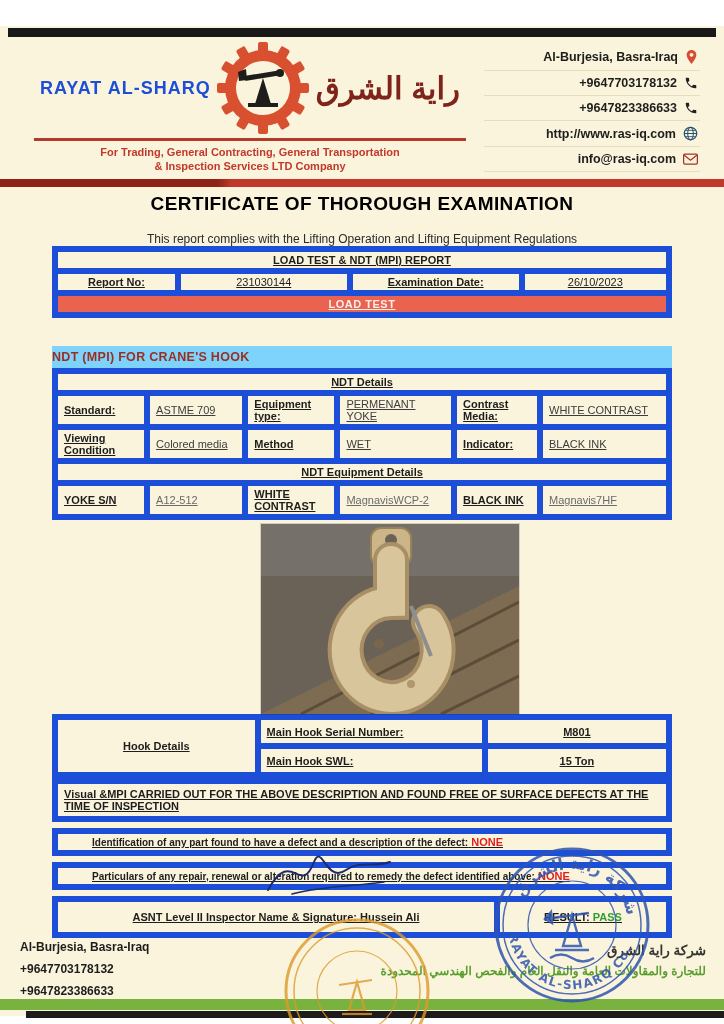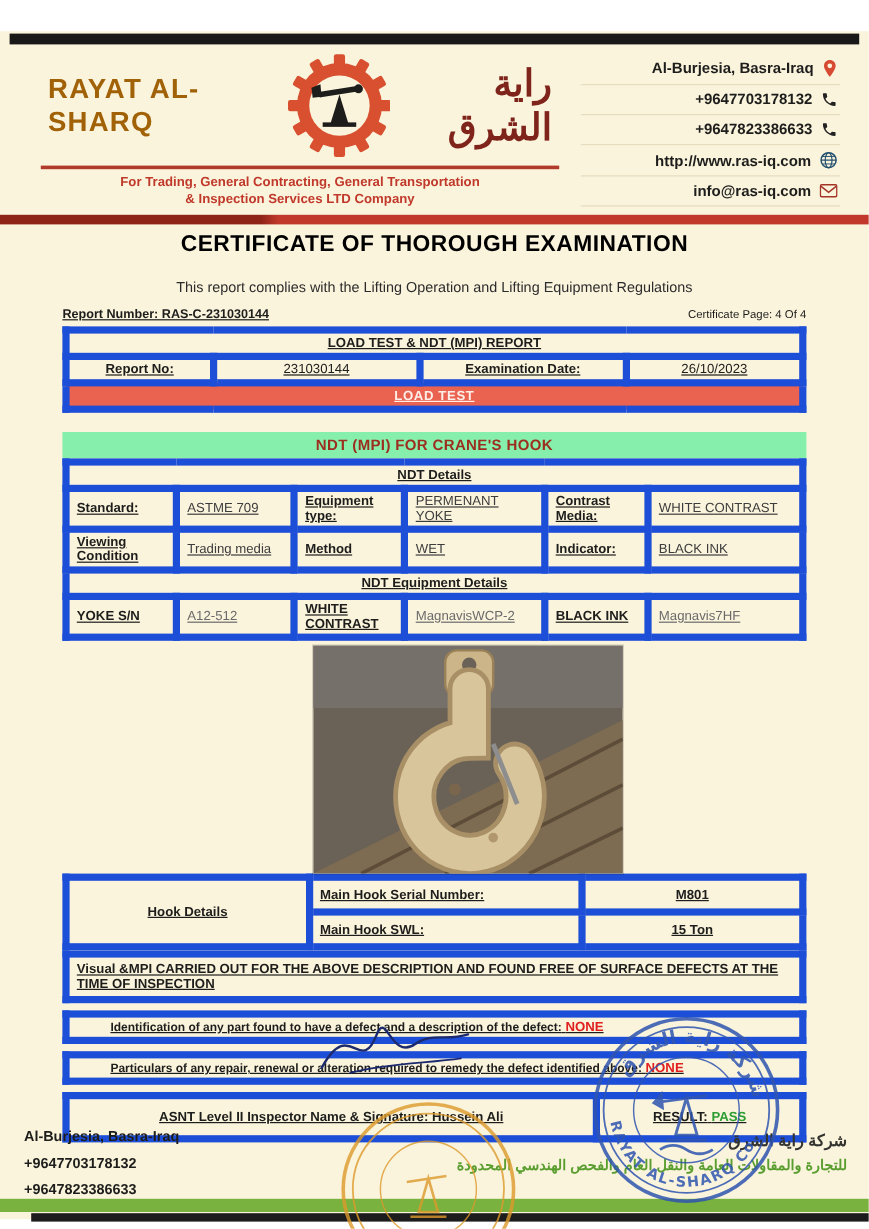--- a/index.html
+++ b/index.html
@@ -8,21 +8,21 @@
     font-family:"Liberation Sans",sans-serif;color:#1d1d1b;
   }
   .paper{position:absolute;left:0;right:0;top:26px;bottom:8px;background:#fbf4dd;z-index:0;}
   .topbar{position:absolute;left:8px;right:8px;top:28px;height:9px;background:#181818;z-index:2;}
   .flow{position:relative;z-index:1;padding-top:40px;}
 
   
   .header{display:flex;padding:0 24px 0 34px;align-items:flex-start;}
   .logo-block{width:432px;}
   .logo-row{display:flex;align-items:center;justify-content:space-between;padding:0 6px;height:96px;}
-  .company-en{font-size:23px;font-weight:bold;color:#a16207;letter-spacing:1px;}
+  .company-en{font-size:18px;font-weight:bold;color:#1d4ed8;letter-spacing:1px;}
   .company-ar{font-size:31px;font-weight:bold;color:#7e241b;direction:rtl;}
   .logo-underline{height:3px;background:#b23a2a;margin:2px 0 4px;}
   .tagline{text-align:center;color:#c0392b;font-size:11px;font-weight:bold;line-height:14px;}
   .contacts{margin-left:auto;width:216px;padding-top:4px;}
   .contact-row{display:flex;justify-content:flex-end;align-items:center;gap:7px;
     font-size:12.5px;font-weight:bold;color:#1d1d1b;padding:5px 2px;border-bottom:1px solid rgba(140,110,60,.18);}
   .contact-row svg{flex:0 0 auto;}
 
   
   .red-bar{margin-top:6px;height:8px;background:linear-gradient(90deg,#8e2318 0%,#8e2318 30%,#c0392b 32%,#c0392b 100%);}
@@ -33,21 +33,21 @@
   .report-number{font-size:10.5px;font-weight:bold;text-decoration:underline;}
   .cert-page{font-size:9.5px;}
 
   .content{margin:0 52px;}
   table.doc{width:100%;border-collapse:collapse;background:#fbf4dd;}
   table.doc td{border:6px solid #1d4ed8;padding:2px 6px;font-size:11px;vertical-align:middle;text-decoration:underline;}
   .b{font-weight:bold;} .ctr{text-align:center;}
   .hdr-row td{font-weight:bold;text-align:center;font-size:12px;padding:3px 6px;}
   .salmon{background:#ea6350;}
   .salmon-white{color:#fdeee8;font-weight:bold;text-align:center;letter-spacing:.5px;margin-top:44px;}
-  .ndt-band{margin-top:16px;background:#86efac;color:#9c2e1f;font-weight:bold;text-align:center;
+  .ndt-band{margin-top:28px;background:#7dd3fc;color:#9c2e1f;font-weight:bold;
     font-size:12.5px;padding:4px 0;letter-spacing:.3px;} .mt6{margin-top:6px;}
   .val{color:#3c3c3c;font-size:10.5px;}
   .grey-val{color:#6a6a6a;font-size:10.5px;}
 
   .photo{width:258px;height:190px;margin:4px auto 0;transform:translateX(28px);box-shadow:0 0 0 1px rgba(0,0,0,.15);}
 
   .statement{font-size:9.4px;font-weight:bold;padding:4px 6px !important;}
   .none-red{color:#e0201f;font-weight:bold;}
   .line-label{font-size:10px;font-weight:bold;padding-left:28px;}
   .inspector-cell{font-weight:bold;font-size:11px;text-align:center;height:26px;}
@@ -151,24 +151,20 @@
           <path d="M2 3l10 8L22 3" fill="none" stroke="#a33325" stroke-width="2"></path>
         </svg>
       </div>
     </div>
   </div>
 
   <div class="red-bar"></div>
   <div class="title">CERTIFICATE OF THOROUGH EXAMINATION</div>
   <div class="subtitle">This report complies with the Lifting Operation and Lifting Equipment Regulations</div>
 
-  <div class="meta-row">
-    <span class="report-number">Report Number: RAS-C-231030144</span>
-    <span class="cert-page">Certificate Page: 4 Of 4</span>
-  </div>
 
   <div class="content">
 
     <table class="doc">
       <colgroup>
           <col style="width:20%">
           <col style="width:28%">
           <col style="width:28%">
           <col style="width:24%">
         </colgroup>
@@ -206,21 +202,21 @@
       <tr>
         <td class="b">Standard:</td>
         <td class="val">ASTME 709</td>
         <td class="b">Equipment type:</td>
         <td class="val">PERMENANT YOKE</td>
         <td class="b">Contrast Media:</td>
         <td class="val">WHITE CONTRAST</td>
       </tr>
       <tr>
         <td class="b">Viewing Condition</td>
-        <td class="val">Trading media</td>
+        <td class="val">Colored media</td>
         <td class="b">Method</td>
         <td class="val">WET</td>
         <td class="b">Indicator:</td>
         <td class="val">BLACK INK</td>
       </tr>
       <tr class="hdr-row">
             <td colspan="6">NDT Equipment Details</td>
           </tr>
       <tr>
         <td class="b">YOKE S/N</td>

